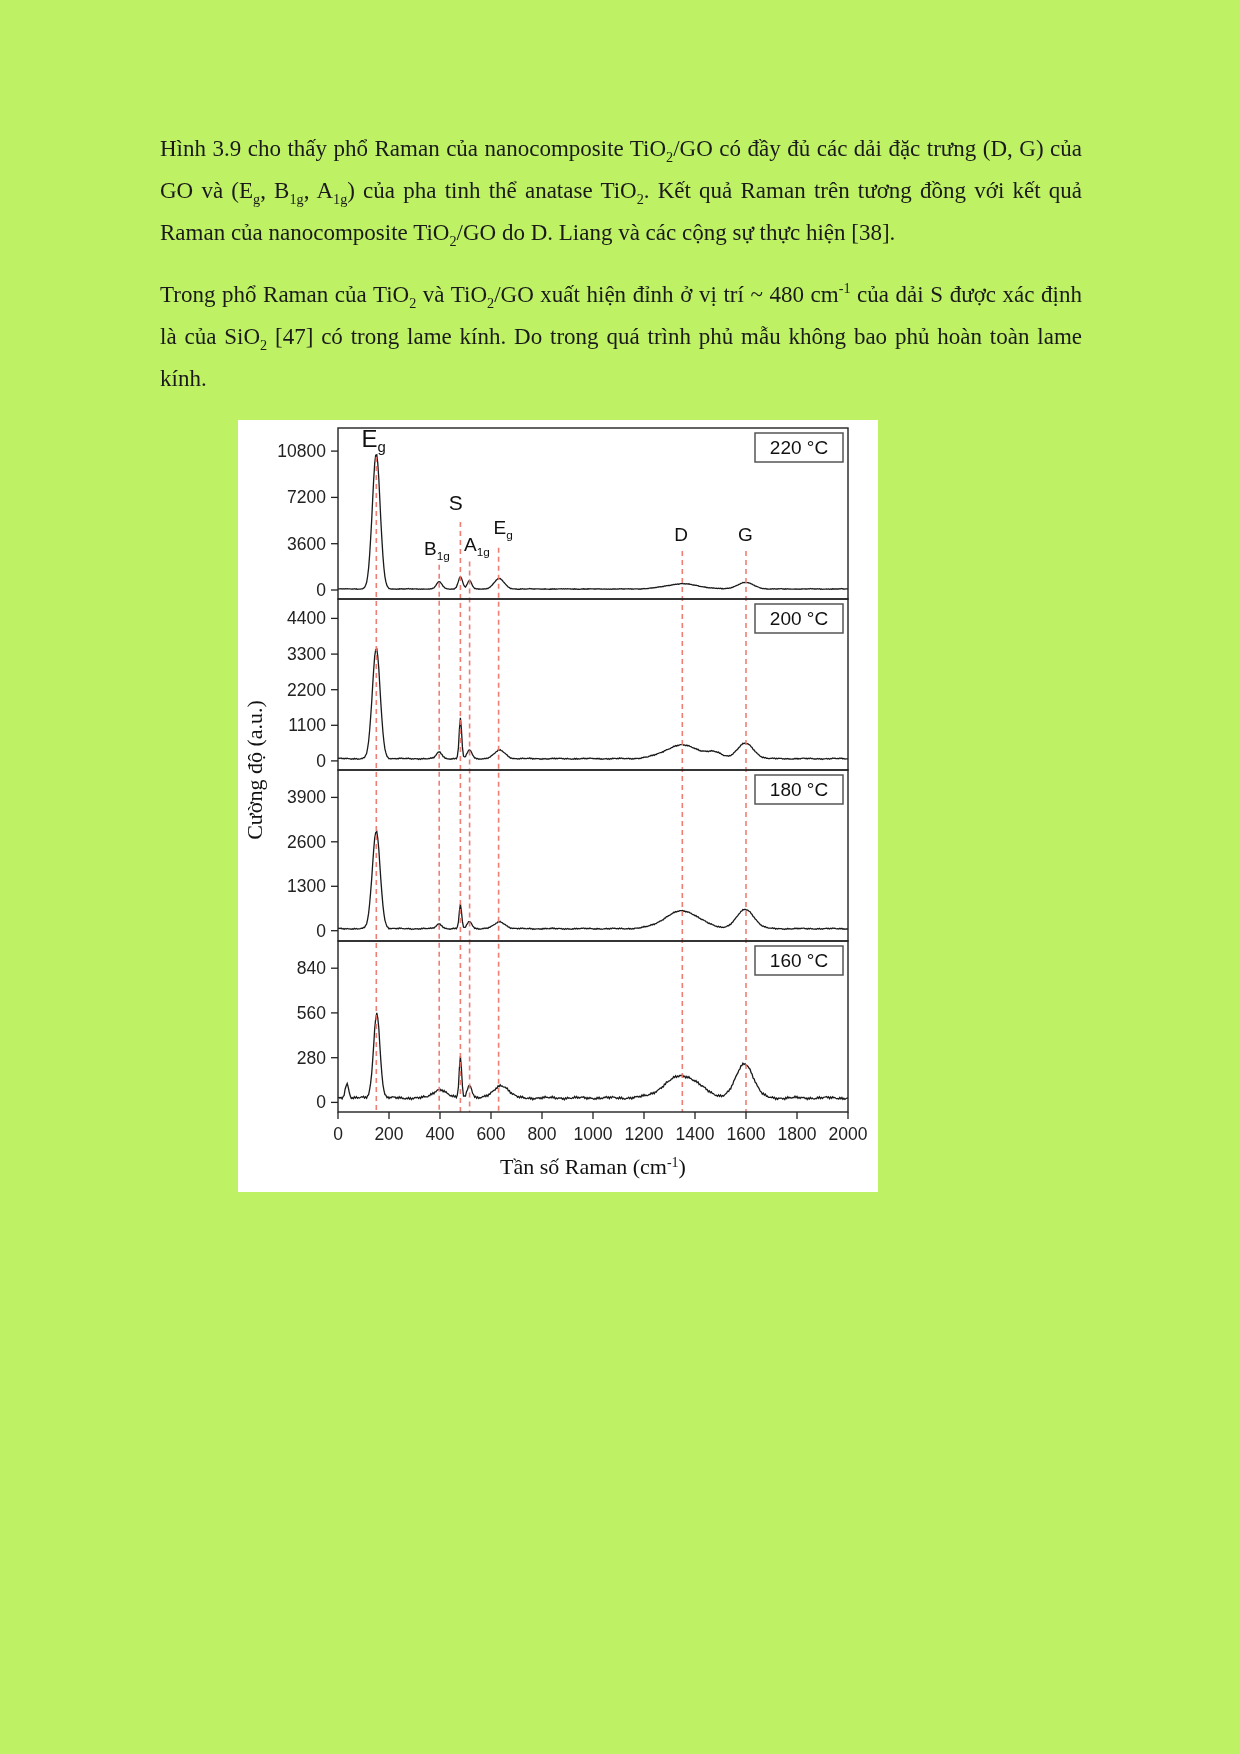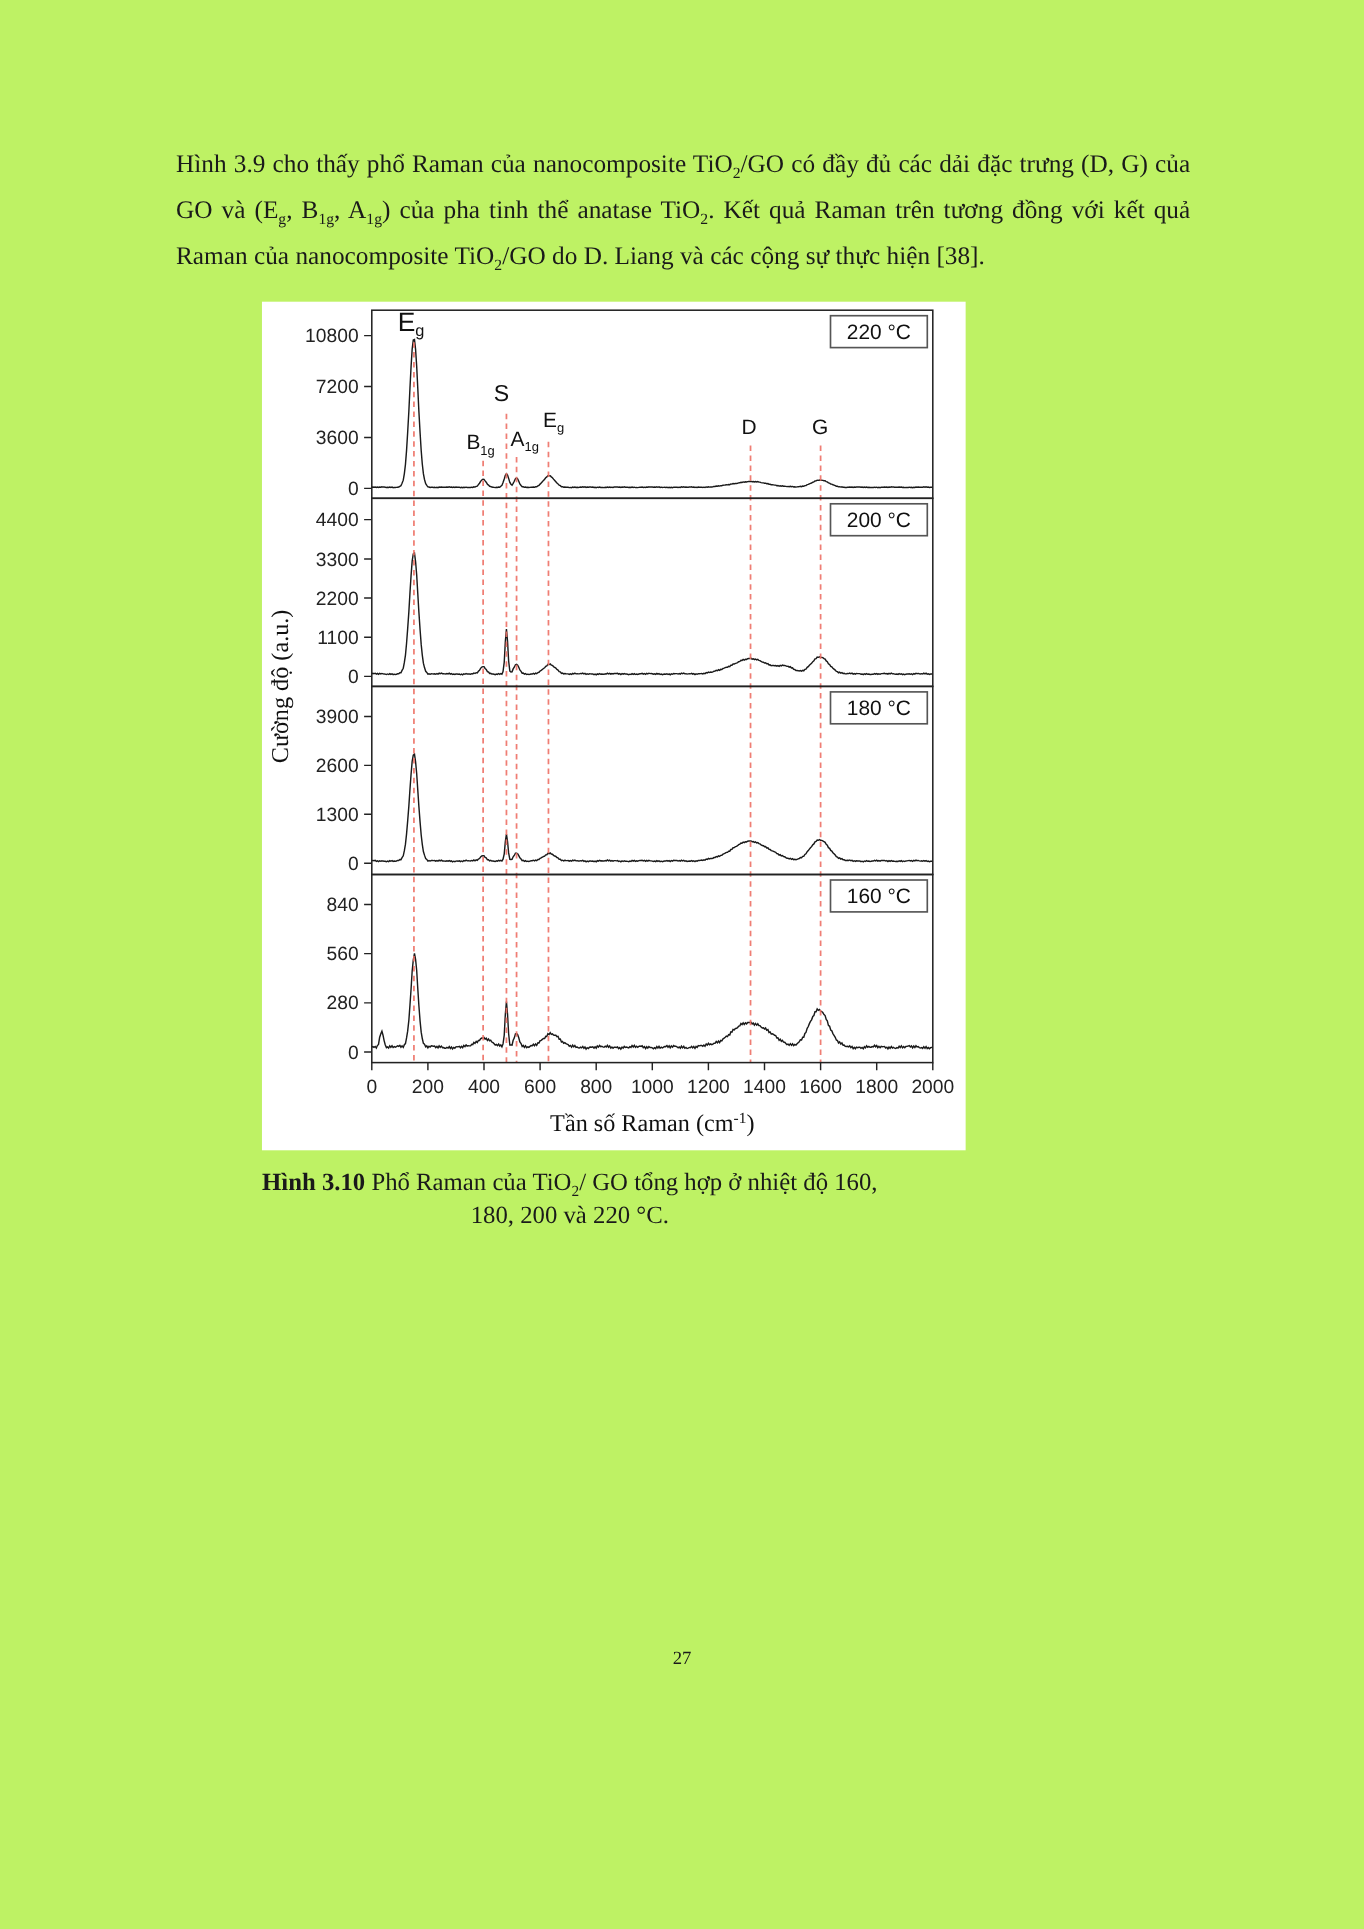--- a/index.html
+++ b/index.html
@@ -41,20 +41,21 @@
     font-size:17px;
   }
 </style>
 </head>
 <body>
 
 <div class="page">
   <div class="content">
 
     <p class="para">Hình 3.9 cho thấy phổ Raman của nanocomposite TiO<sub>2</sub>/GO có đầy đủ các dải đặc trưng (D, G) của GO và (E<sub>g</sub>, B<sub>1g</sub>, A<sub>1g</sub>) của pha tinh thể anatase TiO<sub>2</sub>. Kết quả Raman trên tương đồng với kết quả Raman của nanocomposite TiO<sub>2</sub>/GO do D. Liang và các cộng sự thực hiện [38].</p>
+    <p class="para">Trong phổ Raman của TiO<sub>2</sub> và TiO<sub>2</sub>/GO xuất hiện đỉnh ở vị trí ~ 480 cm<sup>-1</sup> của dải S được xác định là của SiO<sub>2</sub> [47] có trong lame kính. Do trong quá trình phủ mẫu không bao phủ hoàn toàn lame kính.</p>
 
   </div>
 
   <figure class="raman-figure">
     <div class="chart-mount" id="chart"><svg xmlns="http://www.w3.org/2000/svg" width="640" height="772" viewBox="0 0 640 772">
           <rect x="0" y="0" width="640" height="772" fill="#ffffff"></rect>
           <g>
             <line x1="93" y1="170.0" x2="100" y2="170.0" stroke="#222" stroke-width="1.3"></line>
             <text x="88" y="176.0" font-size="17.5" text-anchor="end" fill="#222" font-family="Liberation Sans, sans-serif">0</text>
             <line x1="93" y1="123.7" x2="100" y2="123.7" stroke="#222" stroke-width="1.3"></line>
@@ -156,19 +157,15 @@
             <line x1="508.0" y1="692" x2="508.0" y2="699" stroke="#222" stroke-width="1.3"></line>
             <text x="508.0" y="720" font-size="17.5" text-anchor="middle" fill="#222" font-family="Liberation Sans, sans-serif">1600</text>
             <line x1="559.0" y1="692" x2="559.0" y2="699" stroke="#222" stroke-width="1.3"></line>
             <text x="559.0" y="720" font-size="17.5" text-anchor="middle" fill="#222" font-family="Liberation Sans, sans-serif">1800</text>
             <line x1="610.0" y1="692" x2="610.0" y2="699" stroke="#222" stroke-width="1.3"></line>
             <text x="610.0" y="720" font-size="17.5" text-anchor="middle" fill="#222" font-family="Liberation Sans, sans-serif">2000</text>
           </g>
           <text x="355" y="754" font-size="22" text-anchor="middle" fill="#111" font-family="Liberation Serif, serif"><tspan>Tần số Raman (cm</tspan><tspan font-size="14" dy="-7">-1</tspan><tspan dy="7">)</tspan></text>
           <text x="24" y="350" font-size="22" text-anchor="middle" fill="#111" font-family="Liberation Serif, serif" transform="rotate(-90 24 350)">Cường độ (a.u.)</text>
         </svg></div>
-    <figcaption class="caption">
-      <span class="cap-label">Hình 3.10</span><span> Phổ Raman của  TiO<sub>2</sub>/ GO tổng hợp ở  nhiệt độ 160, 180, 200 và 220 °C.</span>
-    </figcaption>
   </figure>
 
-  <div class="page-number">27</div>
 </div>
 
 </body></html>

